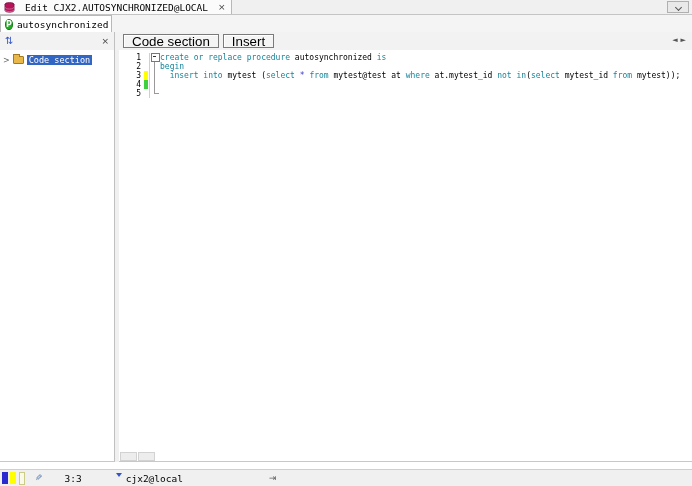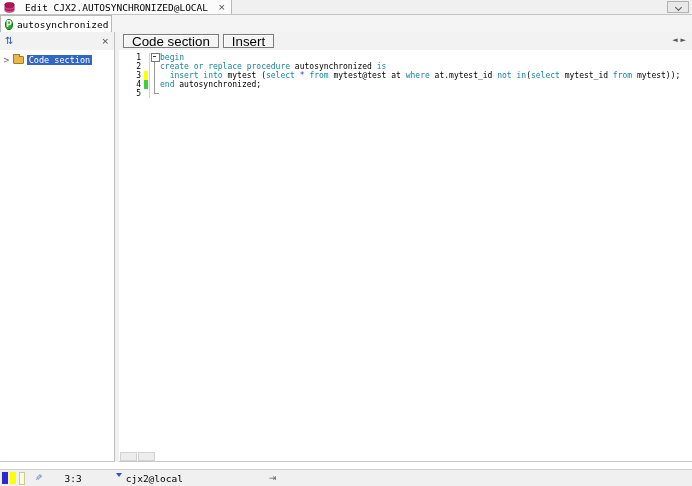--- a/index.html
+++ b/index.html
@@ -143,24 +143,23 @@
   <div id="gutter-folds">
       <div class="ln-fold">
         <span class="fold-box"></span>
       </div>
       <div class="ln-fold fold-line"></div>
       <div class="ln-fold fold-line"></div>
       <div class="ln-fold fold-line"></div>
       <div class="ln-fold"><span class="fold-end"></span></div>
     </div>
   <div id="code-area">
+      <div class="ln-code"><span class="tk-k">create or replace procedure</span><span class="tk-p"> autosynchronized </span><span class="tk-k">is</span></div>
       <div class="ln-code"><span class="tk-k">begin</span></div>
-      <div class="ln-code"><span class="tk-k">create or replace procedure</span><span class="tk-p"> autosynchronized </span><span class="tk-k">is</span></div>
       <div class="ln-code"><span class="tk-p">  </span><span class="tk-k">insert into</span><span class="tk-p"> mytest (</span><span class="tk-k">select</span><span class="tk-p"> </span><span class="tk-o">*</span><span class="tk-p"> </span><span class="tk-k">from</span><span class="tk-p"> mytest@test at </span><span class="tk-k">where</span><span class="tk-p"> at.mytest_id </span><span class="tk-k">not in</span><span class="tk-p">(</span><span class="tk-k">select</span><span class="tk-p"> mytest_id </span><span class="tk-k">from</span><span class="tk-p"> mytest));</span></div>
-      <div class="ln-code"><span class="tk-k">end</span><span class="tk-p"> autosynchronized;</span></div>
     </div>
 </div>
 <div id="scroll-corner-1" class="abs"></div>
 <div id="scroll-corner-2" class="abs"></div>
 
 <div id="status-bar" class="abs">
   <div id="st-blue" class="st-block"></div>
   <div id="st-yellow" class="st-block"></div>
   <div id="st-empty"></div>
   <span class="pencil">✎</span>

